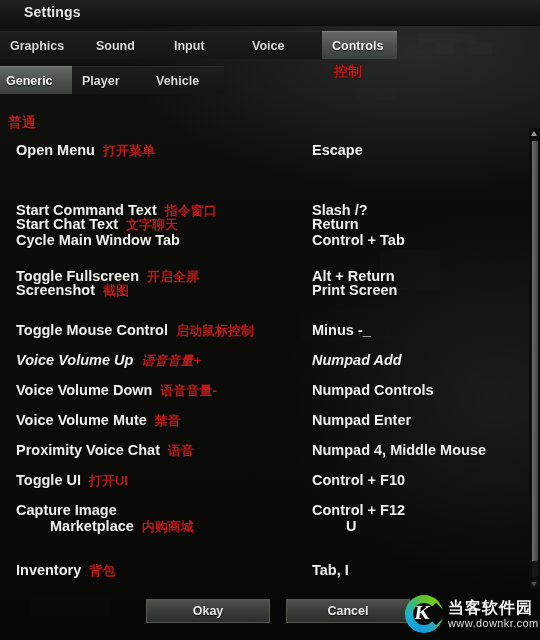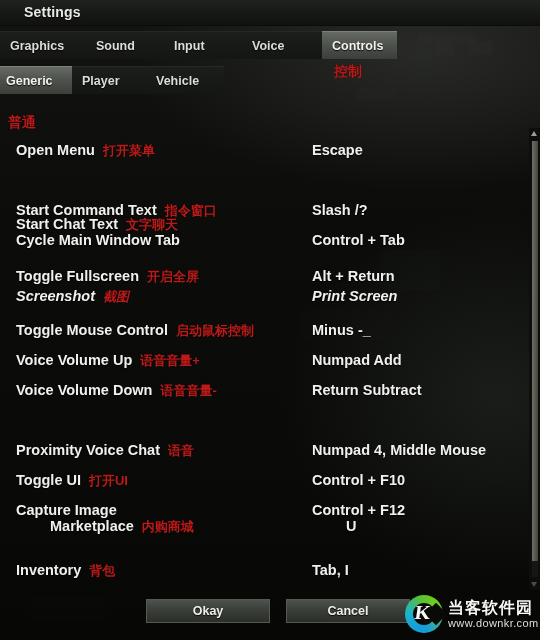--- a/index.html
+++ b/index.html
@@ -241,48 +241,53 @@
       <div class="tab" style="left: 146px; width: 78px; z-index: 18;"><span>Vehicle</span><div class="shoulder"></div></div>
     </div>
 
   <div class="list" id="bindings-list">
       <div class="row" style="top: 15px;">
         <div class="action-cell"><span class="action">Open Menu</span><span class="note">打开菜单</span></div>
         <div class="key-cell"><span class="key">Escape</span></div>
       </div>
       <div class="row" style="top: 45px; margin-top: 44px;">
         <div class="action-cell"><span class="action">Start Chat Text</span><span class="note">文字聊天</span></div>
+        <div class="key-cell"><span class="key">Return</span></div>
       </div>
       <div class="row" style="top: 75px;">
         <div class="action-cell"><span class="action">Start Command Text</span><span class="note">指令窗口</span></div>
         <div class="key-cell"><span class="key">Slash /?</span></div>
       </div>
       <div class="row" style="top: 105px;">
         <div class="action-cell"><span class="action">Cycle Main Window Tab</span></div>
         <div class="key-cell"><span class="key">Control + Tab</span></div>
       </div>
       <div class="row" style="top: 141px;">
         <div class="action-cell"><span class="action">Toggle Fullscreen</span><span class="note">开启全屏</span></div>
         <div class="key-cell"><span class="key">Alt + Return</span></div>
       </div>
-      <div class="row" style="top: 161px; font-style: italic;">
+      <div class="row" style="top: 155px;">
         <div class="action-cell"><span class="action">Screenshot</span><span class="note">截图</span></div>
         <div class="key-cell"><span class="key">Print Screen</span></div>
       </div>
       <div class="row" style="top: 195px; padding-left: 22px;">
         <div class="action-cell"><span class="action">Toggle Mouse Control</span><span class="note">启动鼠标控制</span></div>
         <div class="key-cell"><span class="key">Minus -_</span></div>
       </div>
-      <div class="row" style="top: 225px;">
+      <div class="row" style="top: 225px; font-style: italic;">
         <div class="action-cell"><span class="action">Voice Volume Up</span><span class="note">语音音量+</span></div>
         <div class="key-cell"><span class="key">Numpad Add</span></div>
       </div>
       <div class="row" style="top: 255px;">
         <div class="action-cell"><span class="action">Voice Volume Down</span><span class="note">语音音量-</span></div>
-        <div class="key-cell"><span class="key">Return Subtract</span></div>
+        <div class="key-cell"><span class="key">Numpad Controls</span></div>
+      </div>
+      <div class="row" style="top: 285px;">
+        <div class="action-cell"><span class="action">Voice Volume Mute</span><span class="note">禁音</span></div>
+        <div class="key-cell"><span class="key">Numpad Enter</span></div>
       </div>
       <div class="row" style="top: 315px;">
         <div class="action-cell"><span class="action">Proximity Voice Chat</span><span class="note">语音</span></div>
         <div class="key-cell"><span class="key">Numpad 4, Middle Mouse</span></div>
       </div>
       <div class="row" style="top: 345px;">
         <div class="action-cell"><span class="action">Toggle UI</span><span class="note">打开UI</span></div>
         <div class="key-cell"><span class="key">Control + F10</span></div>
       </div>
       <div class="row" style="top: 375px;">

